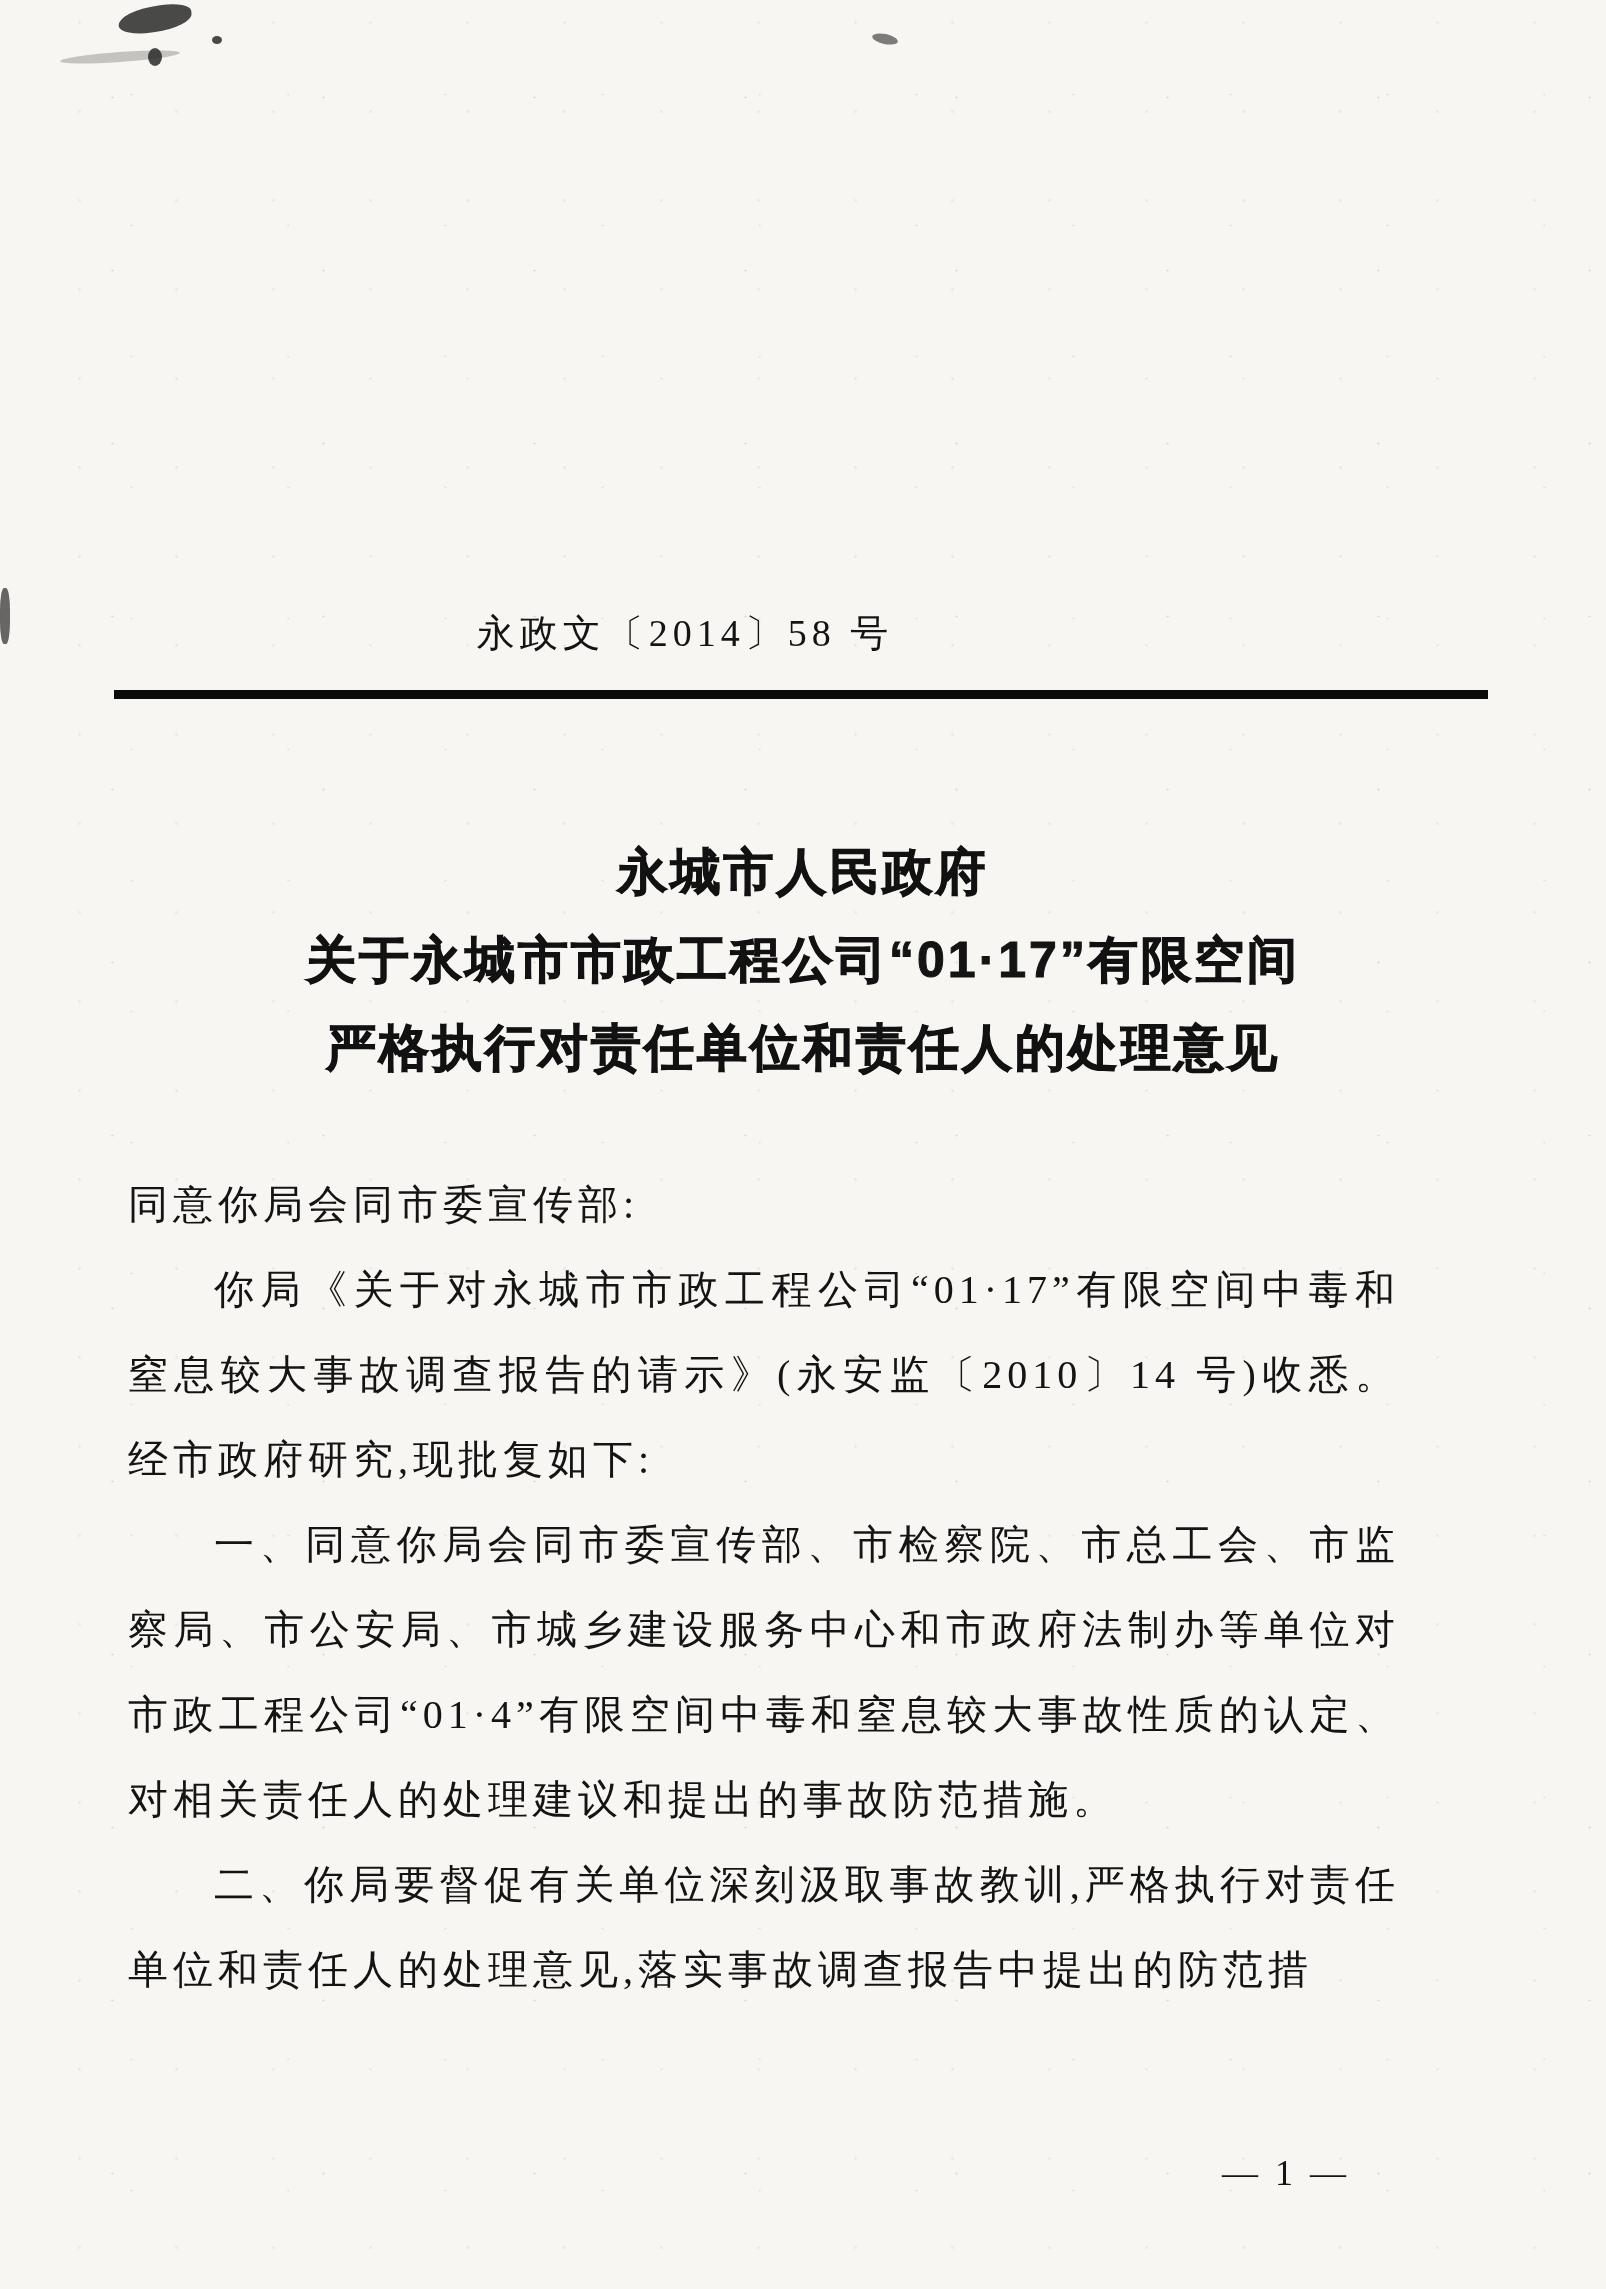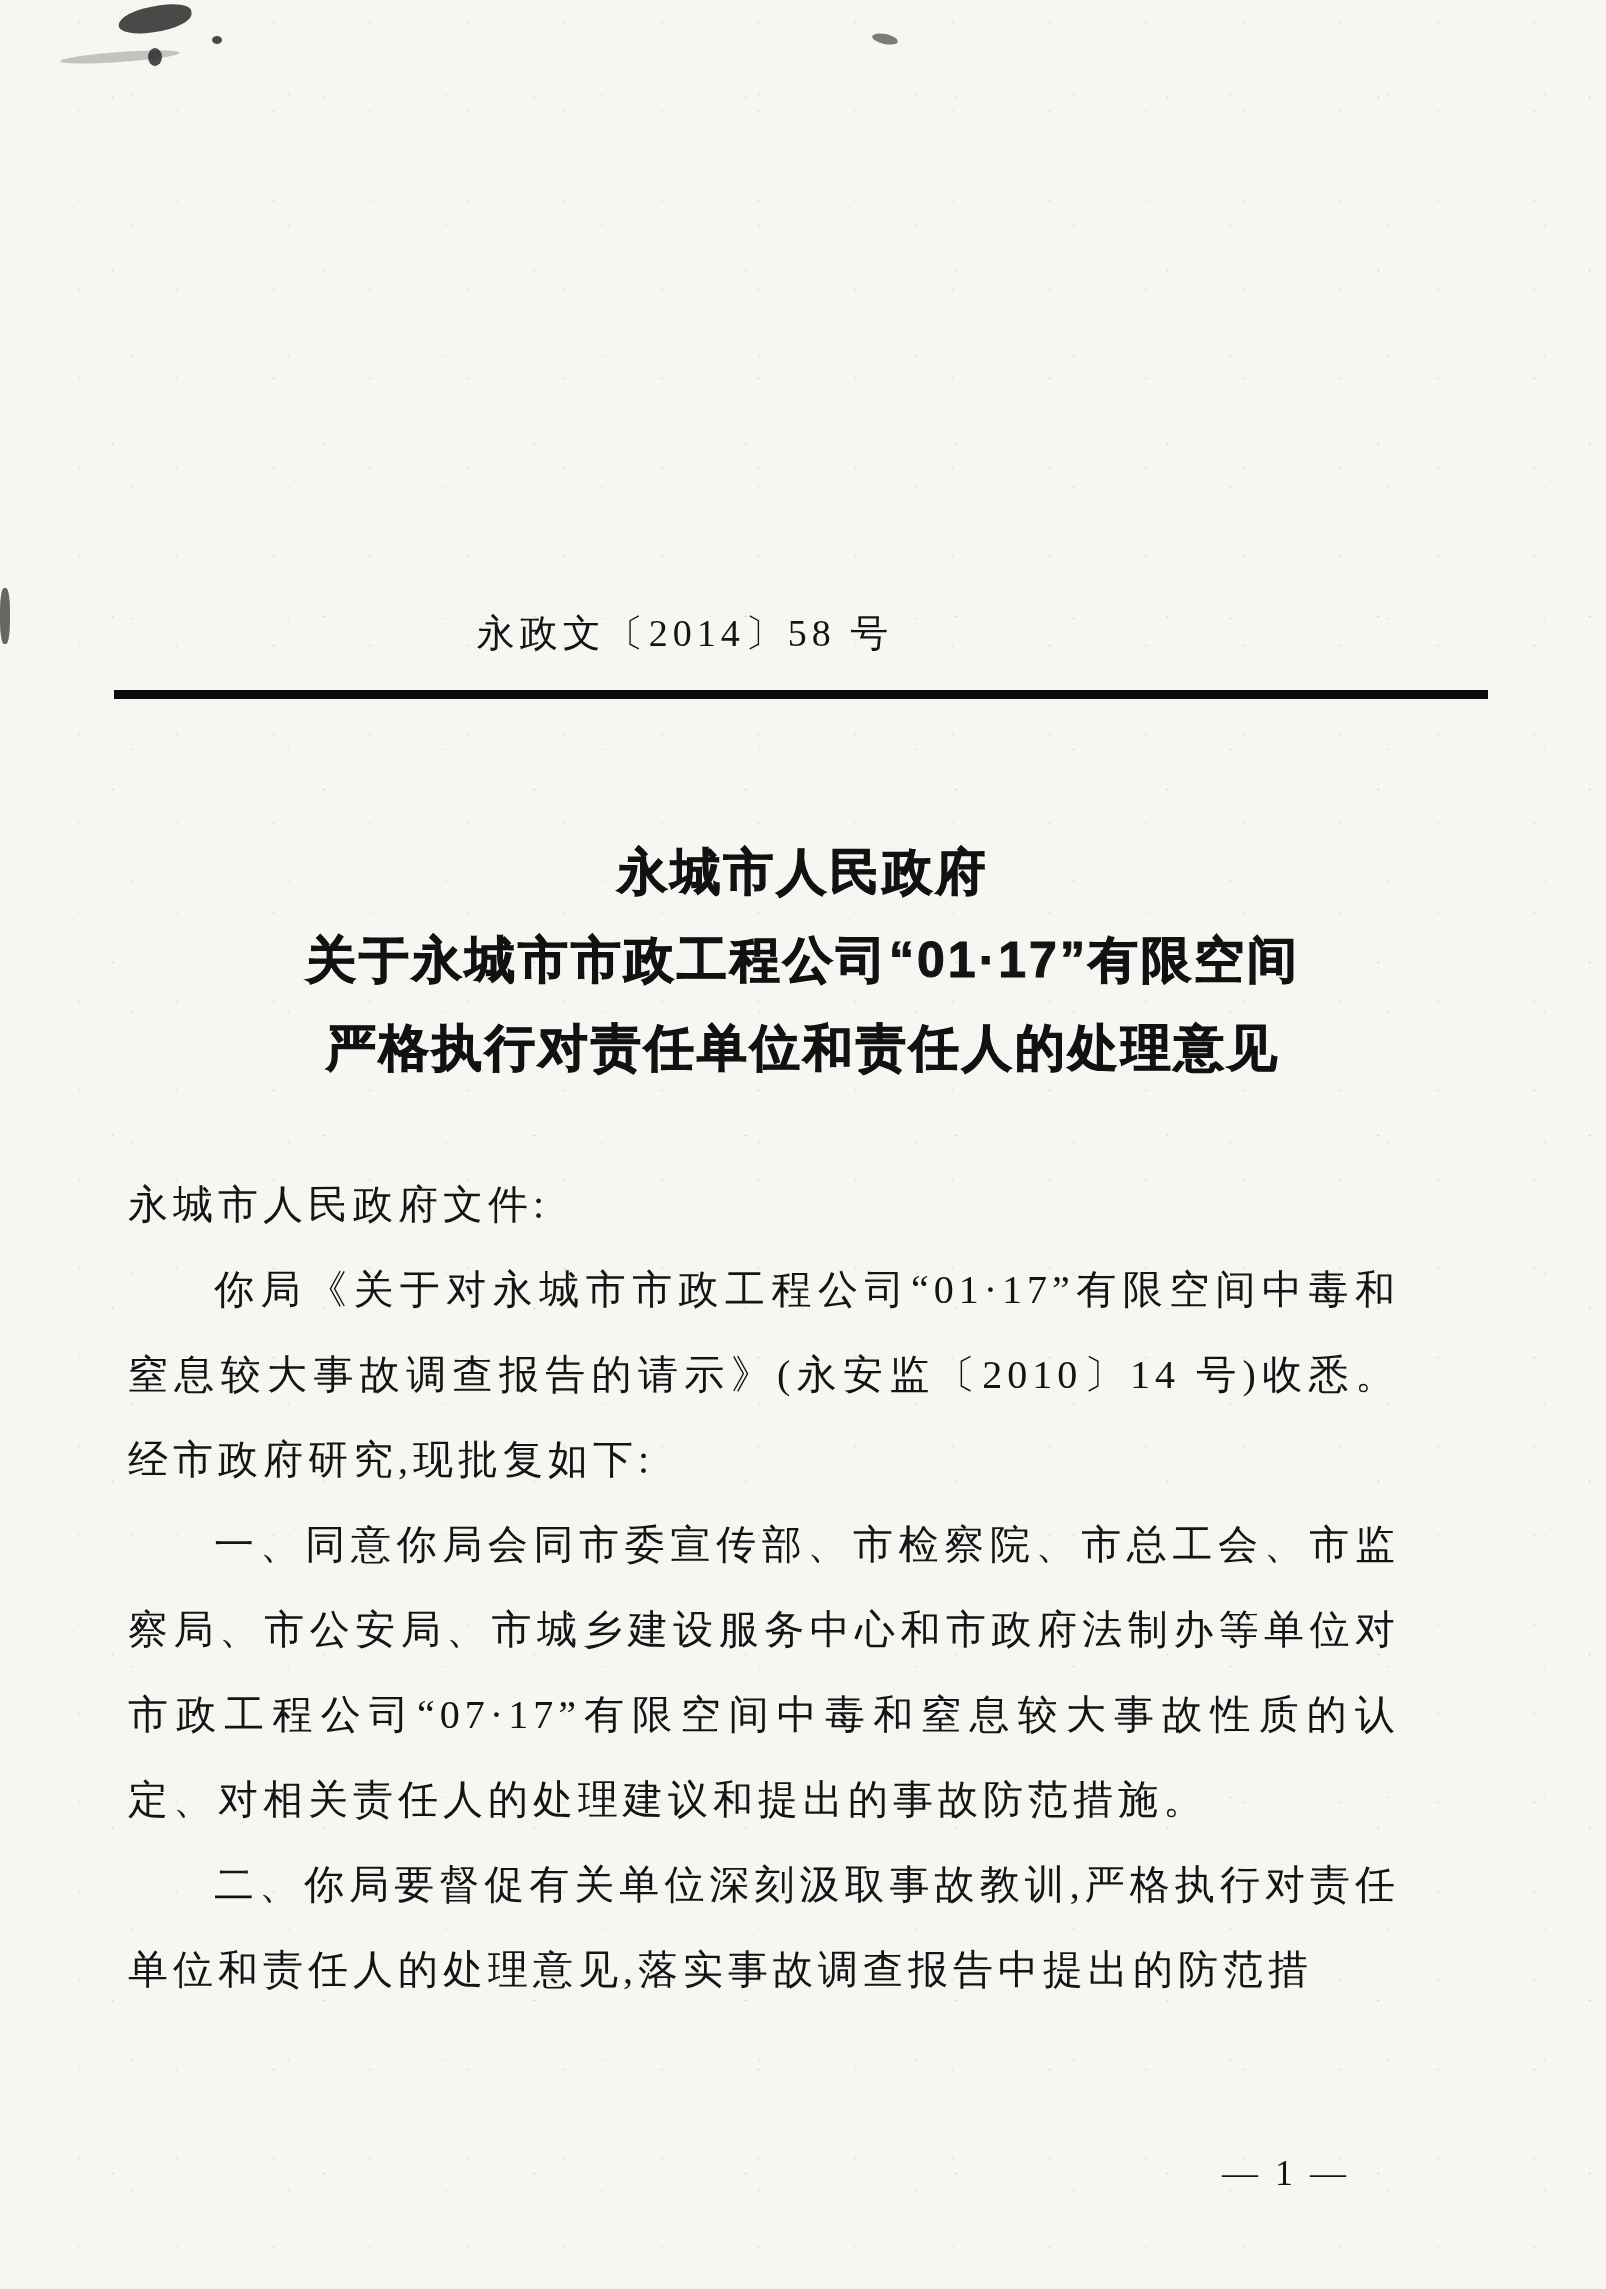--- a/index.html
+++ b/index.html
@@ -89,20 +89,20 @@
 
   <div class="rule"></div>
 
   <div class="doc-title">
     <div>永城市人民政府</div>
     <div>关于永城市市政工程公司“01·17”有限空间</div>
     <div>严格执行对责任单位和责任人的处理意见</div>
   </div>
 
   <div class="body-text">
-    <p class="salutation">永城市人民政府文件:</p>
+    <p class="salutation">同意你局会同市委宣传部:</p>
     <p>你局《关于对永城市市政工程公司“01·17”有限空间中毒和窒息较大事故调查报告的请示》(永安监〔2010〕14 号)收悉。经市政府研究,现批复如下:</p>
-    <p>一、同意你局会同市委宣传部、市检察院、市总工会、市监察局、市公安局、市城乡建设服务中心和市政府法制办等单位对市政工程公司“07·17”有限空间中毒和窒息较大事故性质的认定、对相关责任人的处理建议和提出的事故防范措施。</p>
+    <p>一、同意你局会同市委宣传部、市检察院、市总工会、市监察局、市公安局、市城乡建设服务中心和市政府法制办等单位对市政工程公司“01·4”有限空间中毒和窒息较大事故性质的认定、对相关责任人的处理建议和提出的事故防范措施。</p>
     <p>二、你局要督促有关单位深刻汲取事故教训,严格执行对责任单位和责任人的处理意见,落实事故调查报告中提出的防范措</p>
   </div>
 
   <div class="page-number">— 1 —</div>
 </div>
 
 </body></html>

